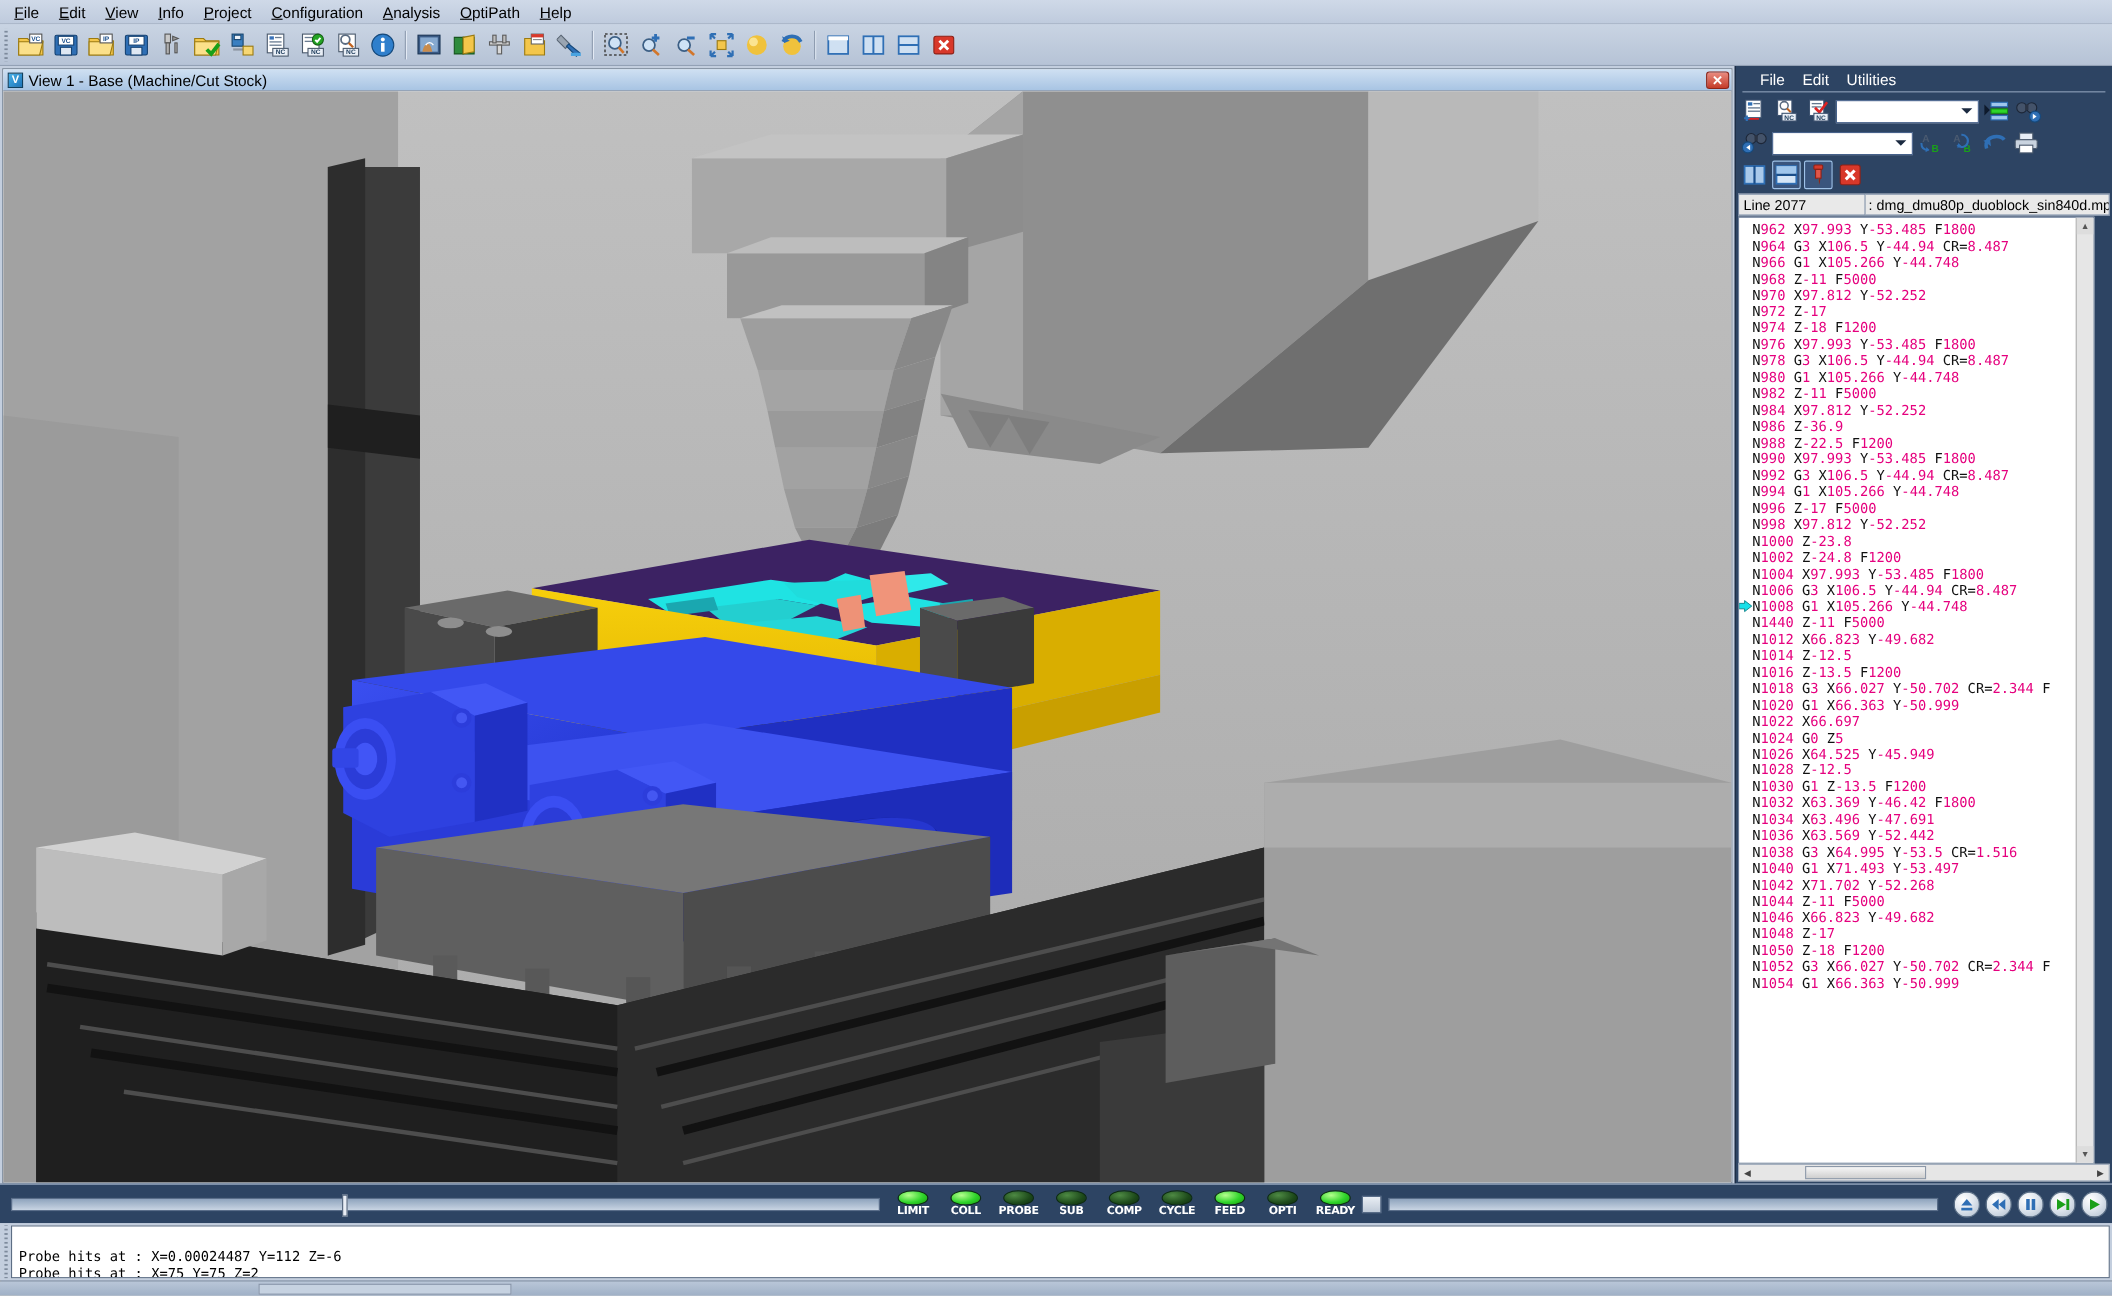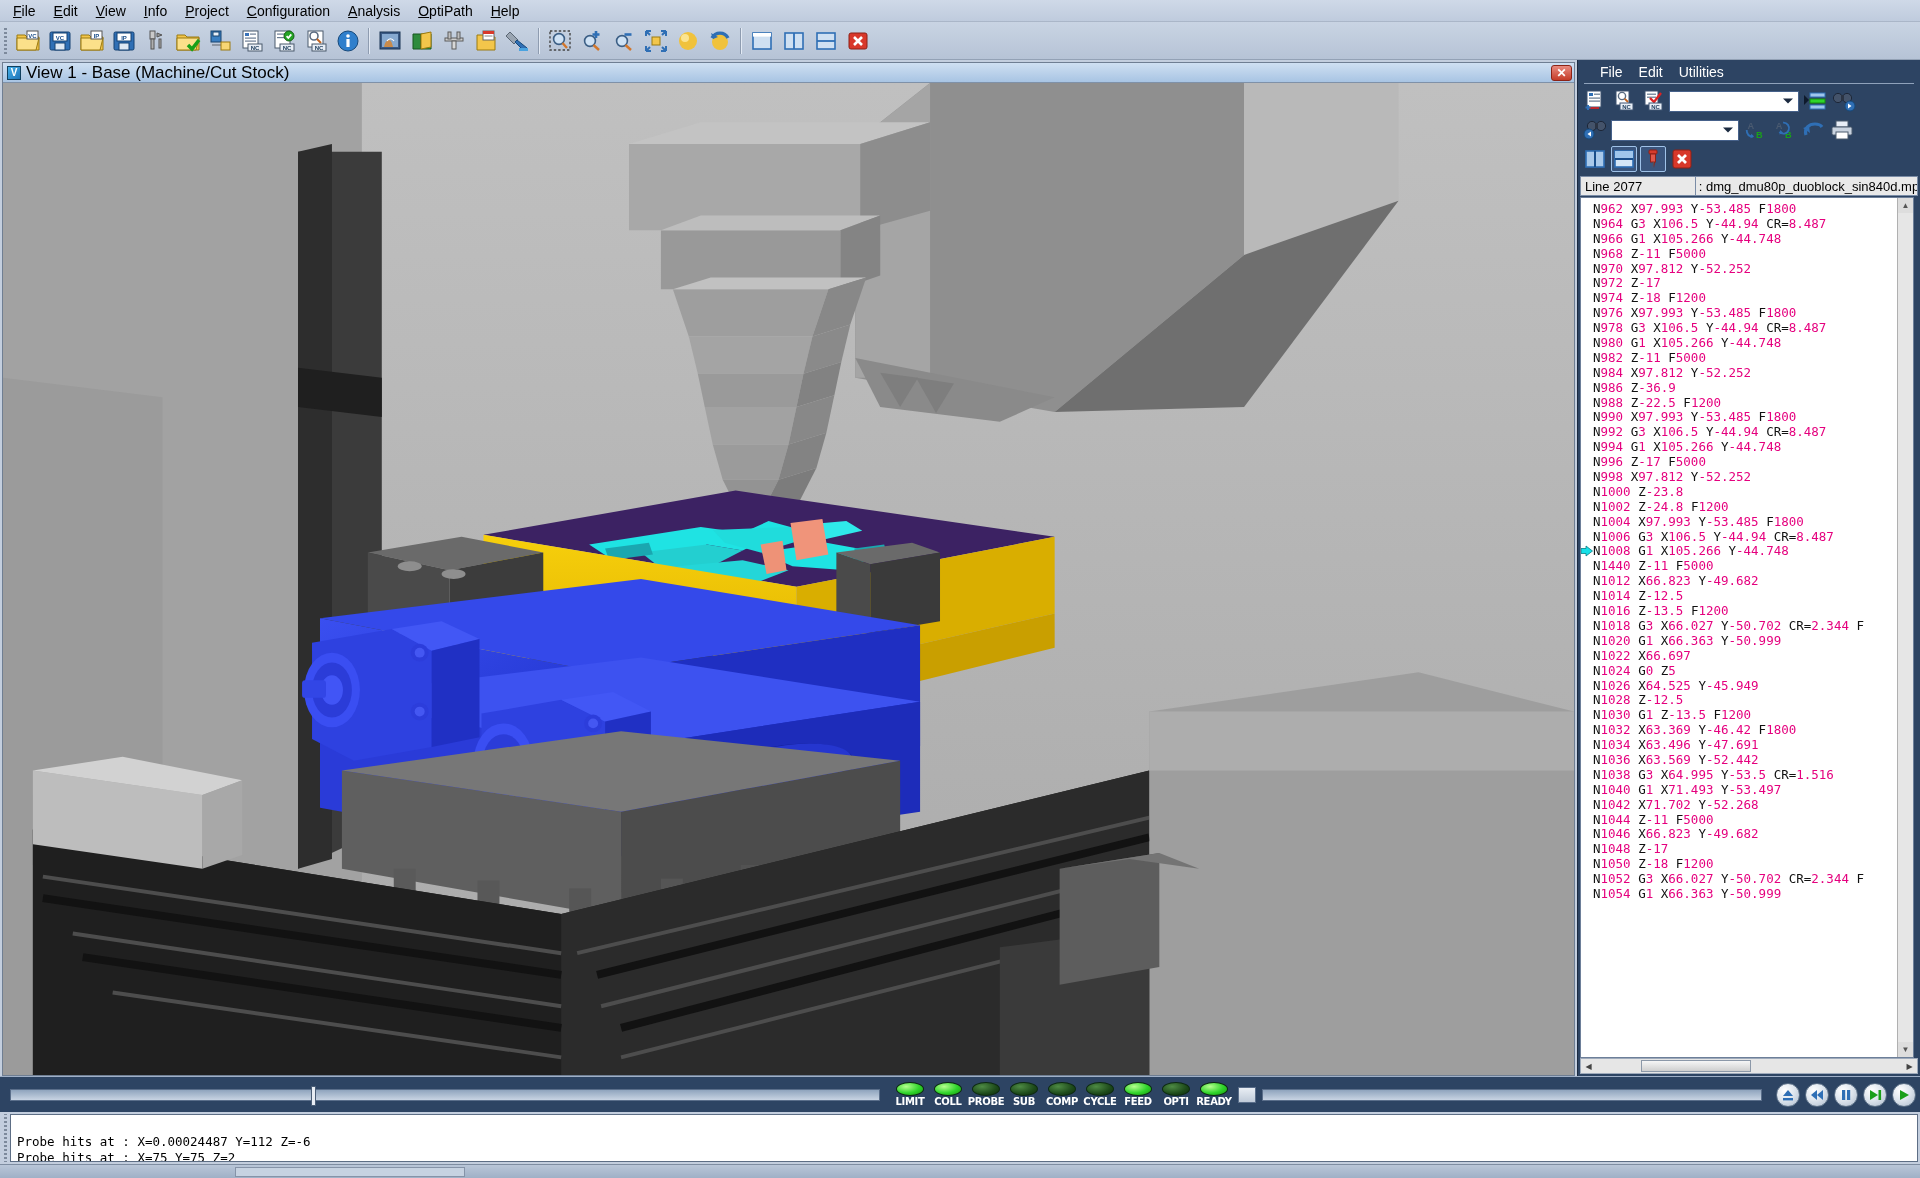--- a/index.html
+++ b/index.html
@@ -98,21 +98,21 @@
     border-bottom: 1px solid #7f91a8;
   }
   .viewtitle .vicon {
     width: 14px; height: 14px;
     background: linear-gradient(135deg,#45b0e8,#1f74b8);
     border: 1px solid #10405f;
     color: #fff; font-size: 10px; font-weight: bold;
     display: flex; align-items: center; justify-content: center;
     margin-right: 5px;
   }
-  .viewtitle .vlabel { font-size: 17px; color: #000; flex: 1 1 auto; }
+  .viewtitle .vlabel { font-size: 14px; color: #000; flex: 1 1 auto; }
   .closebtn {
     width: 21px; height: 16px;
     background: linear-gradient(#e98b80,#c43b28);
     border: 1px solid #8c2316;
     border-radius: 3px;
     color: #fff; font-size: 12px; font-weight: bold;
     display: flex; align-items: center; justify-content: center;
     cursor: default;
   }
   .canvaswrap { flex: 1 1 auto; position: relative; overflow: hidden; }
@@ -177,21 +177,21 @@
     display: flex; align-items: center;
   }
   .lineinfo .fname {
     flex: 1 1 auto; background: #e9e9e9;
     border: 1px solid #7a8ca6; border-left: none;
     padding: 0 3px; color: #000; overflow: hidden;
     display: flex; align-items: center; white-space: nowrap;
   }
   .codewrap {
     flex: 1 1 auto;
-    margin: 1px 6px 0 2px;
+    margin: 1px 16px 0 2px;
     background: #fff;
     border: 1px solid #6d7f99;
     display: flex;
     min-height: 0;
     position: relative;
   }
   .codelist {
     flex: 1 1 auto;
     overflow: hidden;
     padding: 4px 0 0 0;
@@ -252,21 +252,21 @@
     flex: 1 1 auto; height: 12px;
     background: linear-gradient(#8fa4bd,#c8d4e3);
     border: 1px solid #5a6e8a;
     position: relative;
     margin: 0 6px;
   }
   .slider .knob {
     position: absolute; top: -4px; width: 5px; height: 20px;
     background: #e8edf4; border: 1px solid #4a5d76;
   }
-  .leds { display: flex; align-items: center; gap: 2px; padding: 0 6px; }
+  .leds { display: flex; align-items: center; gap: 12px; padding: 0 6px; }
   .led {
     width: 36px;
     display: flex; flex-direction: column; align-items: center;
     border-left: 1px solid #4f6party;
   }
   .lamp {
     width: 28px; height: 14px; border-radius: 50%;
     border: 1px solid #0d2a12;
   }
   .lamp.on  { background: radial-gradient(ellipse at 35% 30%, #b5ff8e, #2fd42a 55%, #18960f); }

